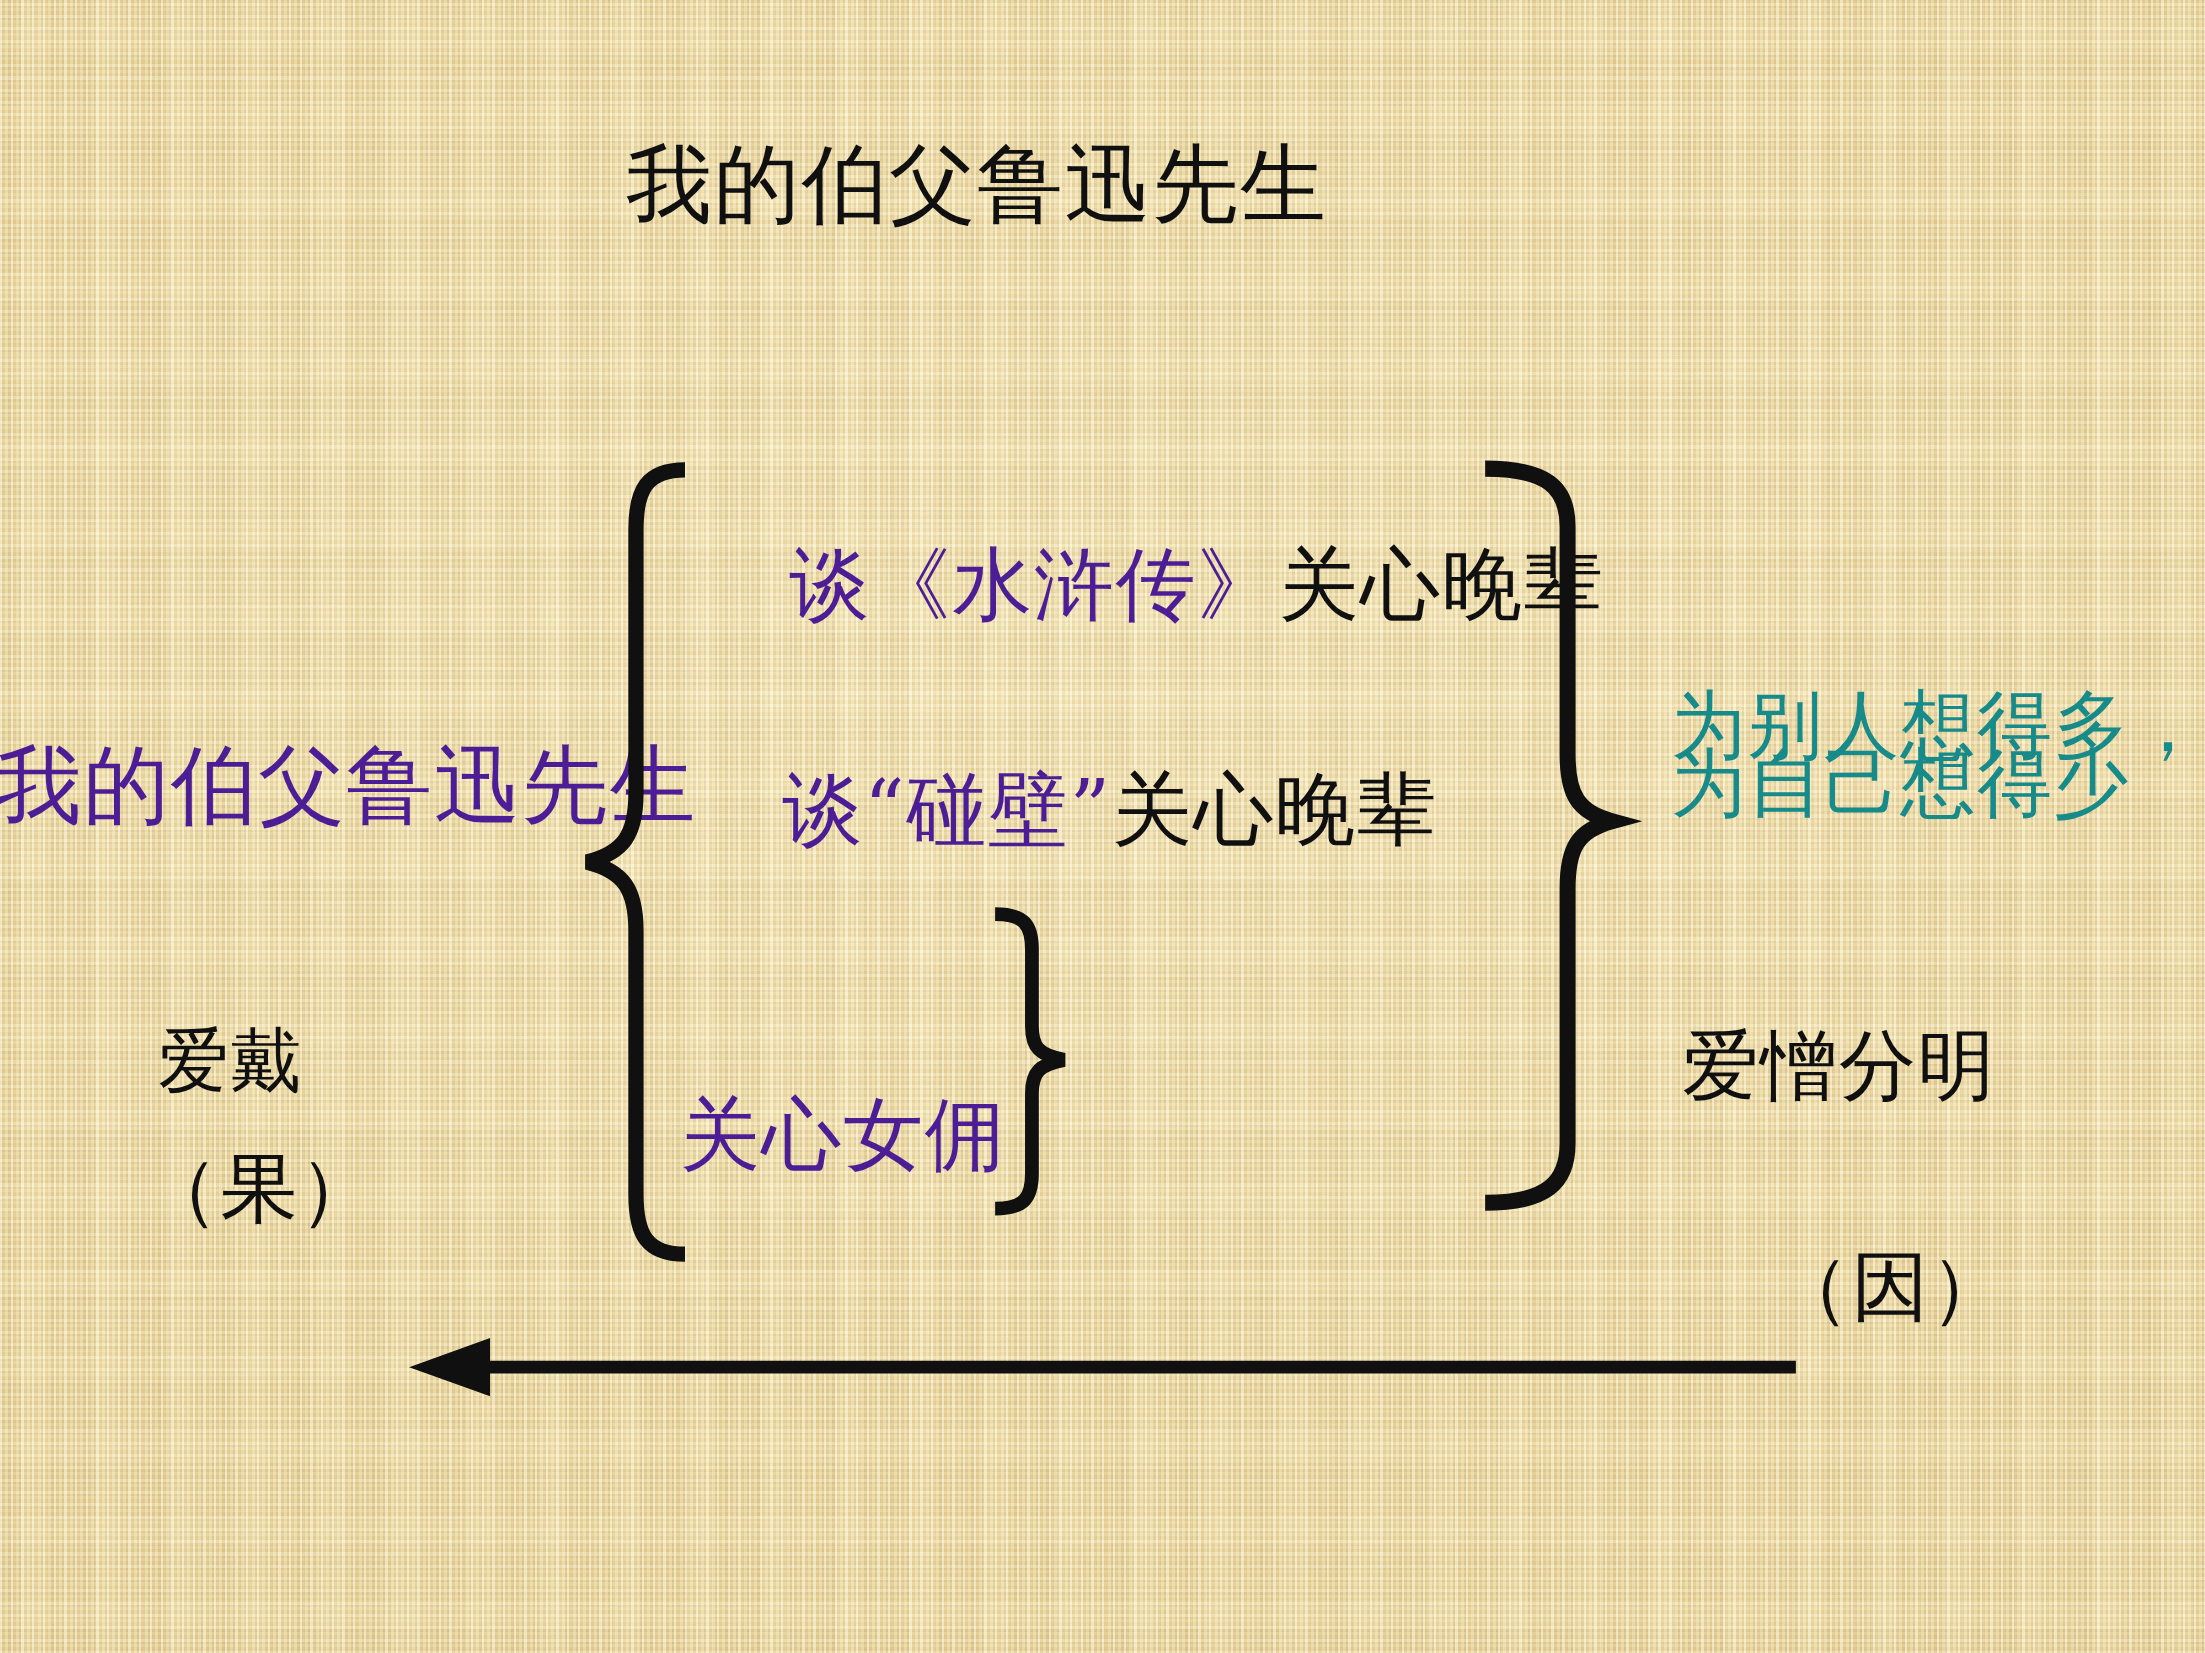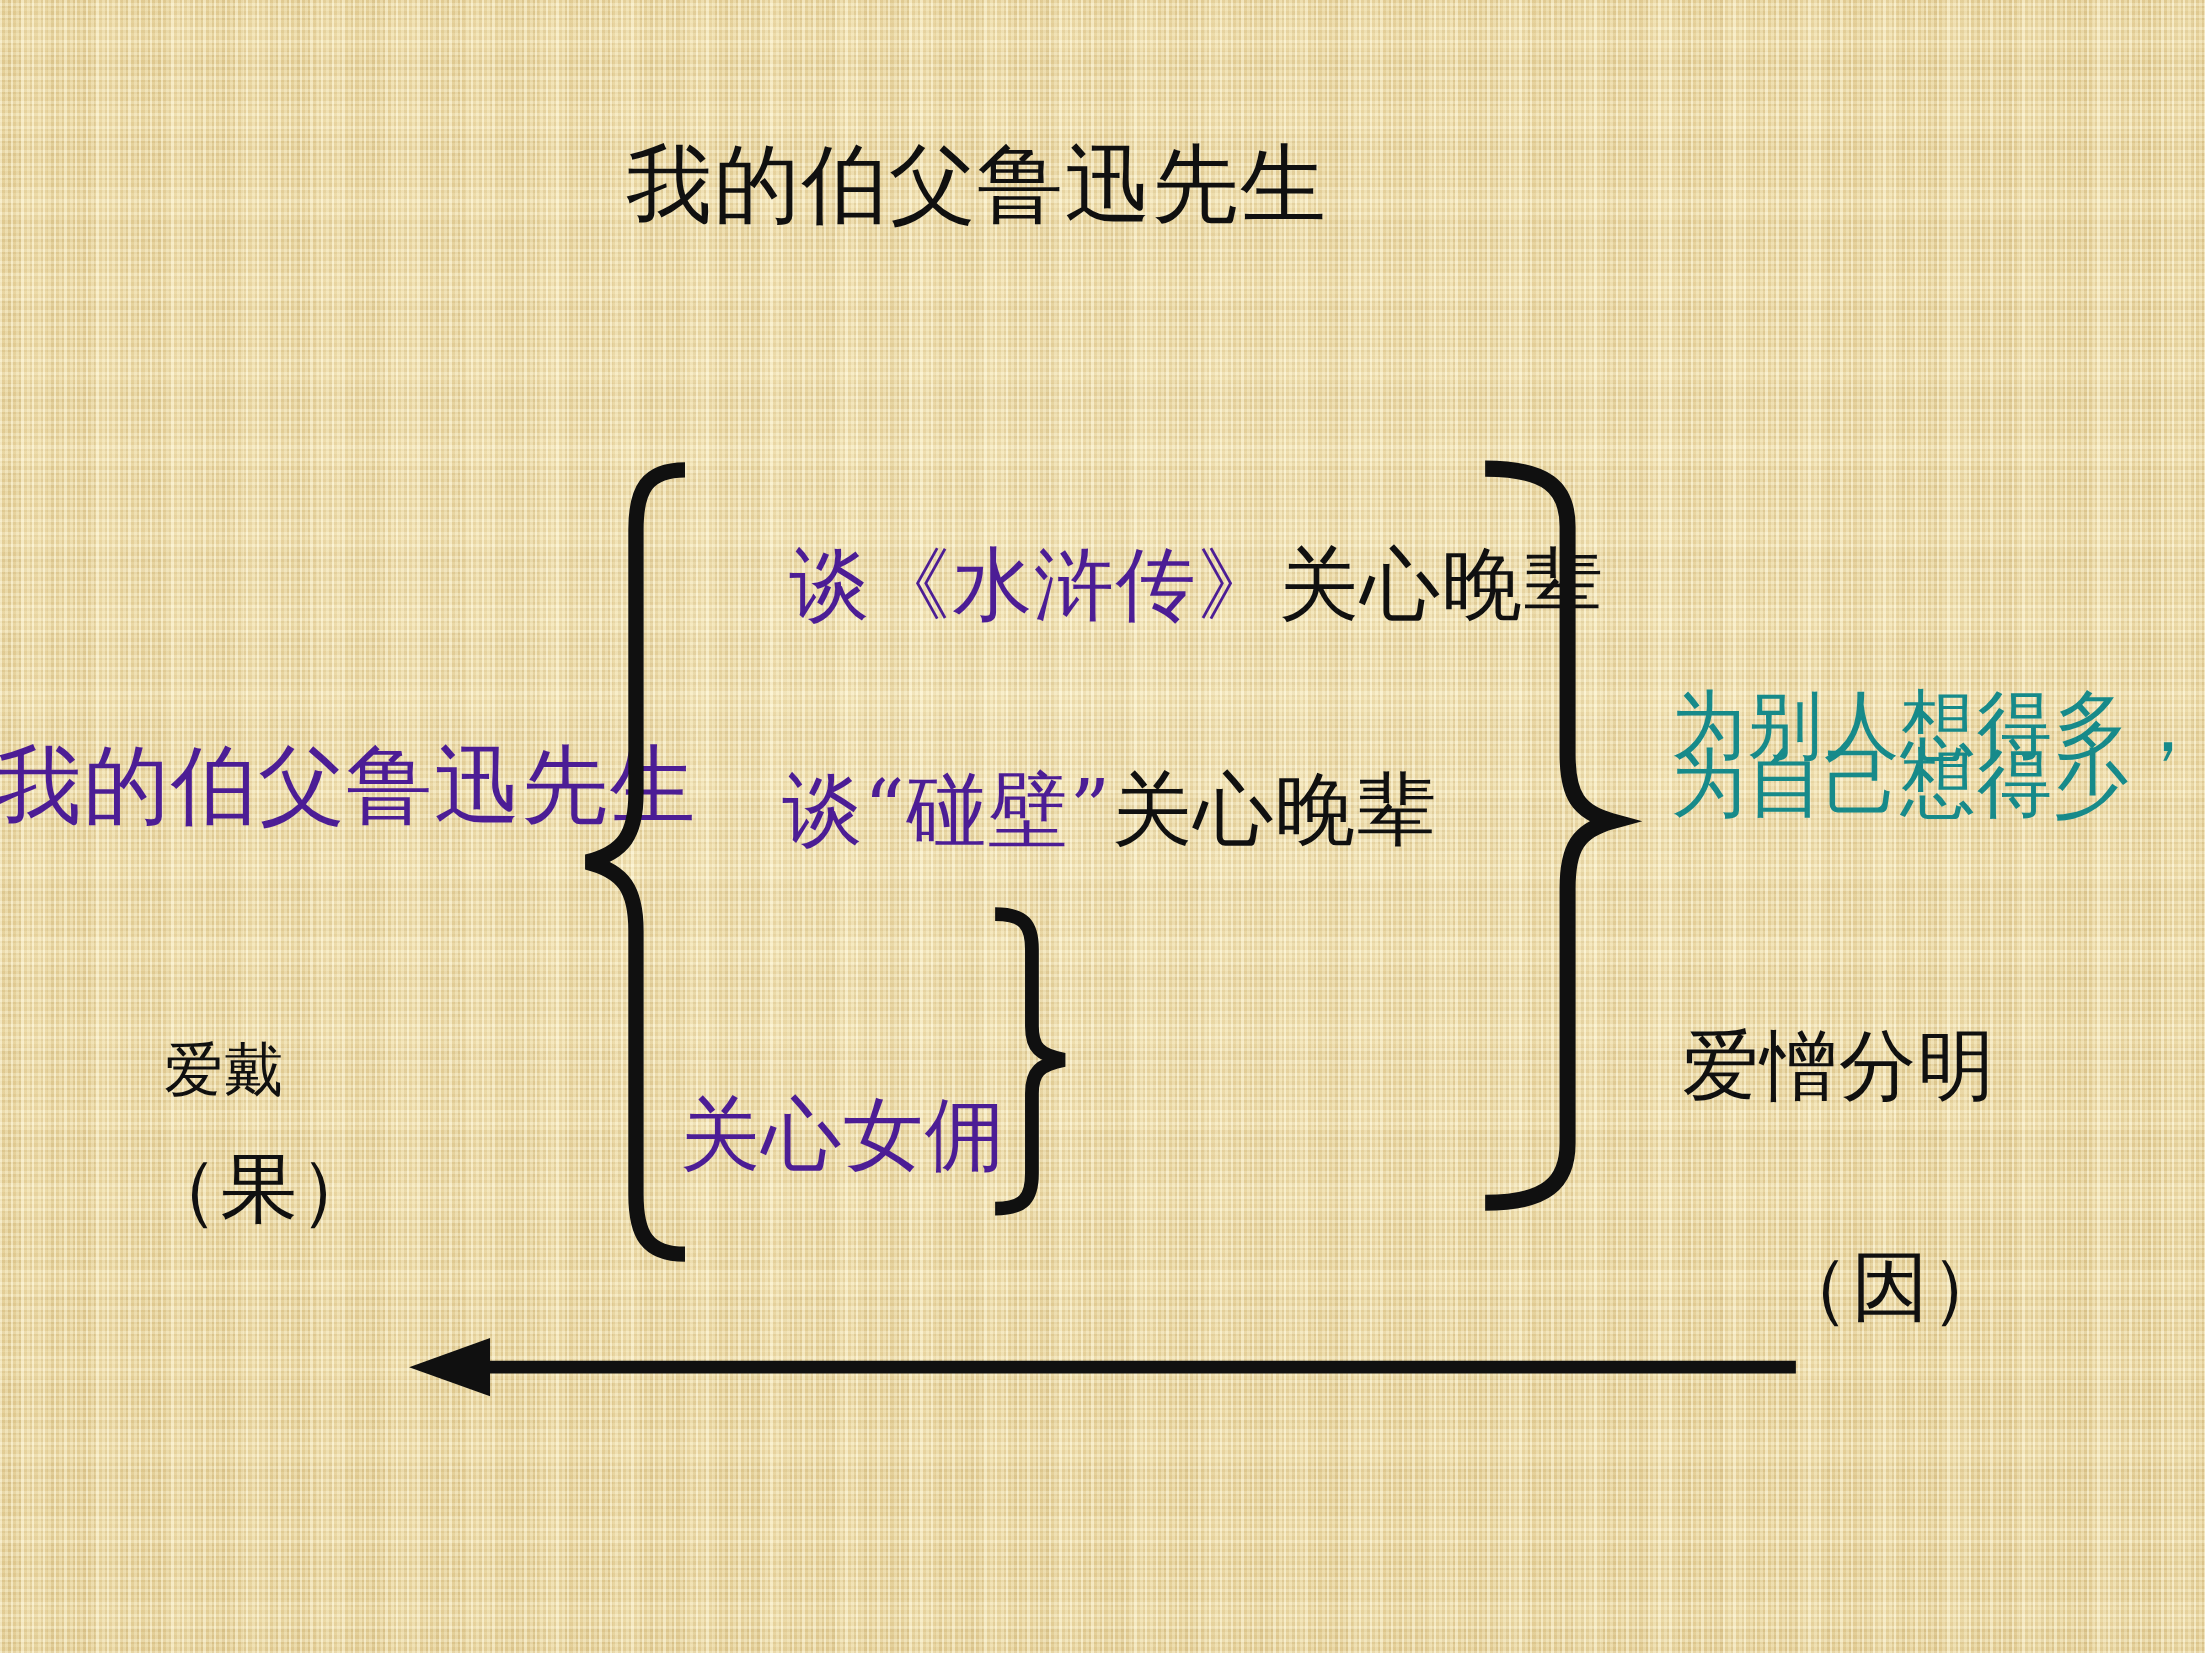--- a/index.html
+++ b/index.html
@@ -88,21 +88,21 @@
 <body>
 
 <div id="slide">
 
   <div id="texture"></div>
 
   <div class="txt black" style="left:626px; top:136px; font-size:86px;">我的伯父鲁迅先生</div>
 
   <div class="txt blue" style="left:-4.6px; top:737px; font-size:86px;">我的伯父鲁迅先生</div>
 
-  <div class="txt black" style="left:164px; top:1021px; font-size:59px;margin-top:16px;">爱戴</div>
+  <div class="txt black" style="left:158px; top:1021px; font-size:71px;">爱戴</div>
 
   <div class="txt black" style="left:142px; top:1146px; font-size:77px;">（果）</div>
 
   <svg class="brace" style="left:576px; top:456px;" width="123" height="812" viewBox="0 0 160 1060">
     <path d="M 142 18
              C 92 18, 78 44, 78 96
              L 78 440
              C 78 494, 62 518, 14 530
              C 62 542, 78 566, 78 620
              L 78 964

